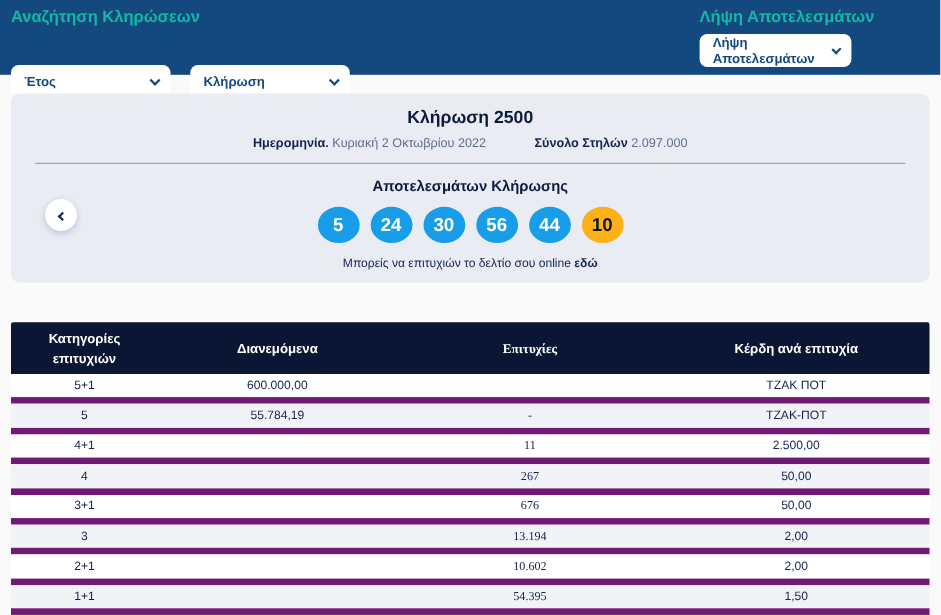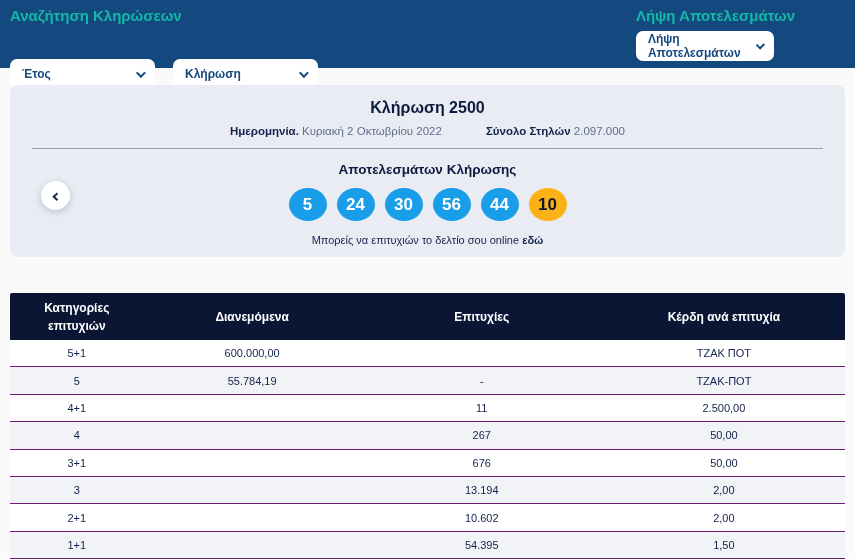--- a/index.html
+++ b/index.html
@@ -29,26 +29,26 @@
   .numbers { display:flex; justify-content:center; gap:10px; margin-top:11px; }
   .ball { width:38px; height:33px; border-radius:50%; background:#189de8; color:#ffffff; font-size:17px; font-weight:bold; display:flex; align-items:center; justify-content:center; }
   .ball.bonus { background:#fcb116; color:#101828; }
   .card-footer { text-align:center; font-size:11px; color:#13224e; margin-top:13px; }
   .card-footer .link { font-weight:bold; cursor:pointer; }
 
   
   .rtable { margin:36px 10px 0 10px; }
   .thead { display:flex; align-items:center; background:#0a1634; height:47px; border-radius:2px 2px 0 0; }
   .th { color:#ffffff; font-size:12px; font-weight:bold; text-align:center; white-space:pre-line; line-height:1.5; }
-  .trow { display:flex; align-items:center; height:27.4px; background:#ffffff; border-bottom:1px solid #701a75; }
+  .trow { display:flex; align-items:center; height:27.4px; background:#ffffff; border-bottom:6px solid #701a75; }
   .trow.alt { background:#f2f3f7; }
   .td { font-size:11px; color:#13224e; text-align:center; }
   .th:nth-child(1), .td:nth-child(1) { width:16%; }
   .th:nth-child(2), .td:nth-child(2) { width:26%; }
-  .th:nth-child(3), .td:nth-child(3) { width:29%; }
+  .th:nth-child(3), .td:nth-child(3) { width:29%;font-family:Liberation Serif, serif; }
   .th:nth-child(4), .td:nth-child(4) { width:29%; }
 </style>
 </head>
 <body>
 
 <div class="topbar">
   <div class="topbar-left">
     <div class="topbar-title">Αναζήτηση Κληρώσεων</div>
     <div class="selects-row">
       <div class="select">

